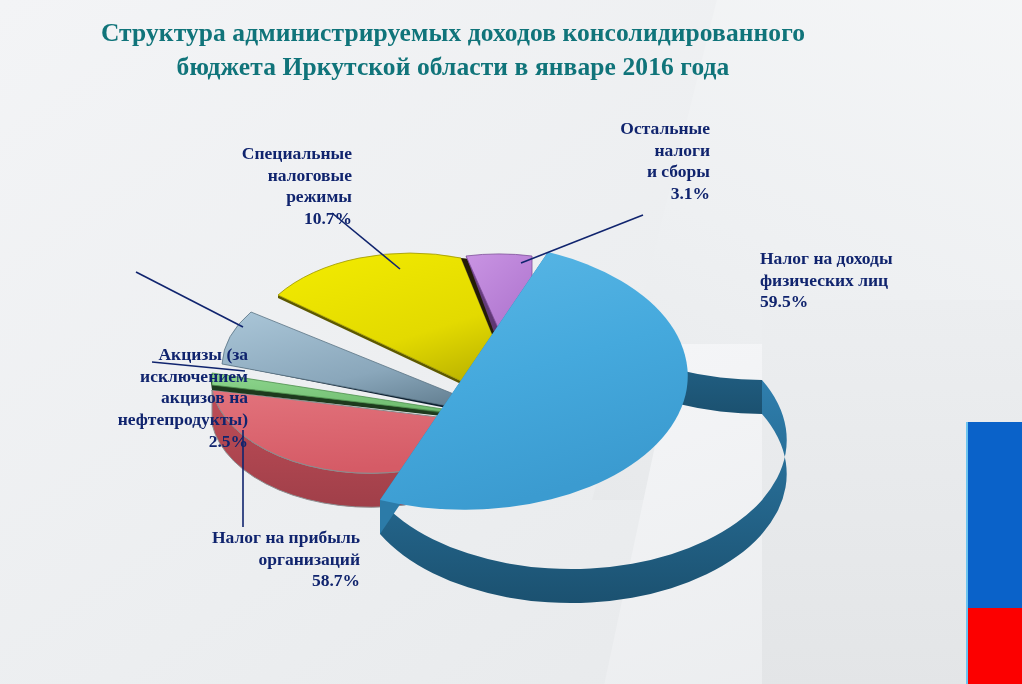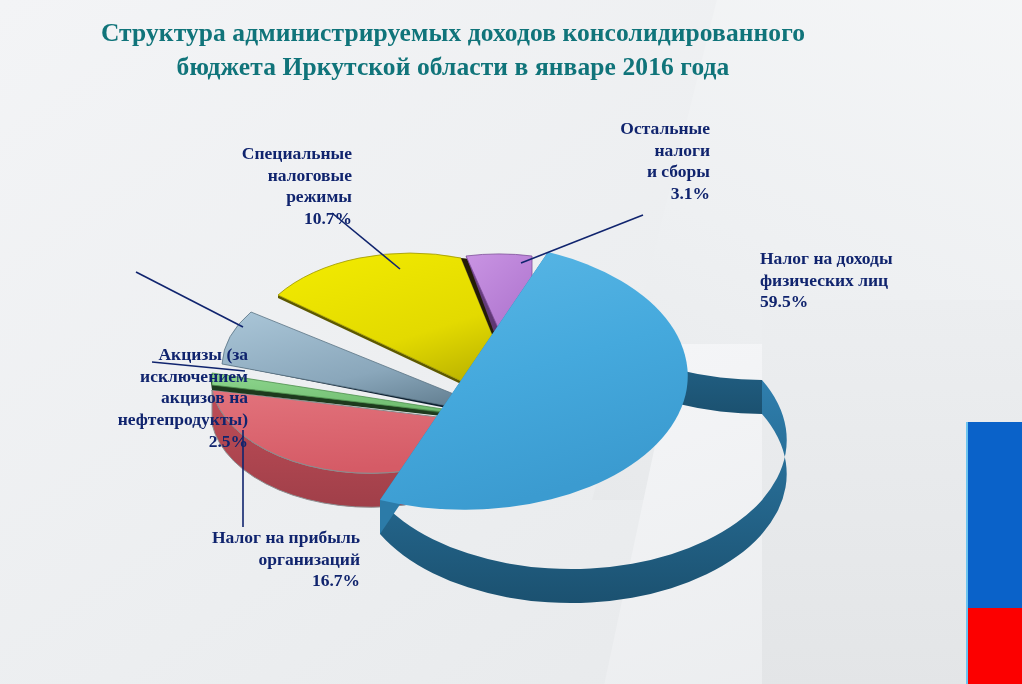--- a/index.html
+++ b/index.html
@@ -162,20 +162,20 @@
 налоговые
 режимы
 10.7%</div>
   <div class="lbl" id="label-excise">Акцизы (за
 исключением
 акцизов на
 нефтепродукты)
 2.5%</div>
   <div class="lbl" id="label-profit">Налог  на прибыль
 организаций
-16.7%</div>
+58.7%</div>
 
   <div id="flag">
     <div class="band blue"></div>
     <div class="band red"></div>
   </div>
 
 </div>
 
 </body></html>

